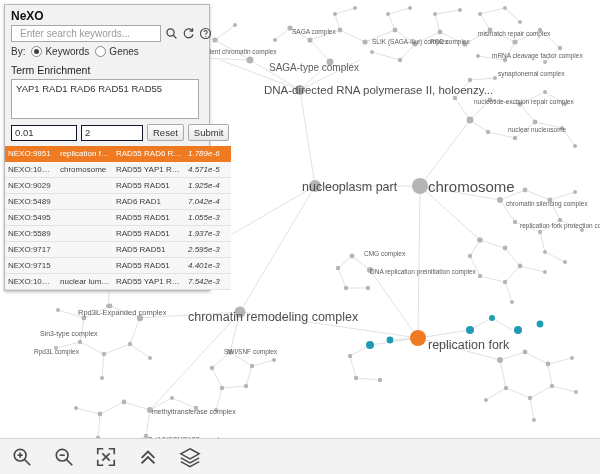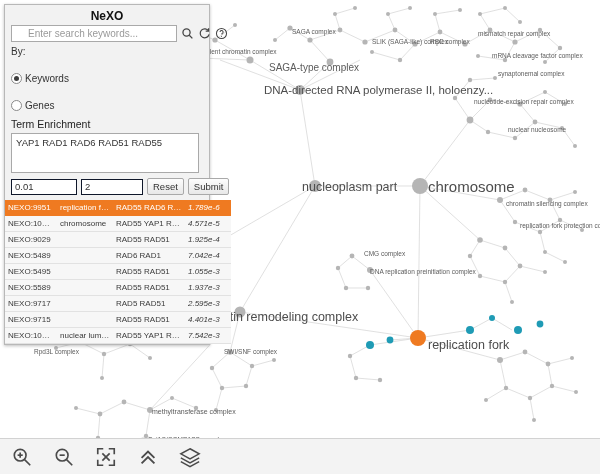--- a/index.html
+++ b/index.html
@@ -52,59 +52,57 @@
     border: 1px solid #b8b8b8;
     box-shadow: 0 1px 3px rgba(0,0,0,0.25);
     font-size: 11px;
     color: #222;
   }
   #nexo-title {
     font-size: 12px;
     font-weight: bold;
     padding: 4px 6px 2px 6px;
     color: #111;
-    text-align: center;
   }
   .search-row {
     display: flex;
     align-items: center;
     padding: 0 6px 4px 6px;
     gap: 4px;
   }
   #search-input {
     flex: 1;
     height: 17px;
     border: 1px solid #a9a9a9;
     background: #ffffff;
     font-size: 10px;
-    padding: 0 16px;
+    padding: 0 8px;
     color: #333;
     font-family: "Liberation Sans", sans-serif;
     box-sizing: border-box;
   }
   #search-input::placeholder { color: #9a9a9a; }
   .icon-btn {
     width: 17px; height: 17px;
     border: none;
     background: transparent;
     padding: 0;
     cursor: pointer;
     color: #444;
     display: flex;
     align-items: center;
     justify-content: center;
   }
   .radio-row {
     display: flex;
-    align-items: flex-start;
+    align-items: center;
     padding: 0 6px 5px 6px;
     font-size: 10px;
-    gap: 16px;
+    gap: 6px;
     color: #333;
-    flex-direction: column;
   }
   .radio-item {
     display: flex;
     align-items: center;
     gap: 3px;
     cursor: pointer;
   }
   .radio {
     width: 9px; height: 9px;
     border-radius: 50%;

